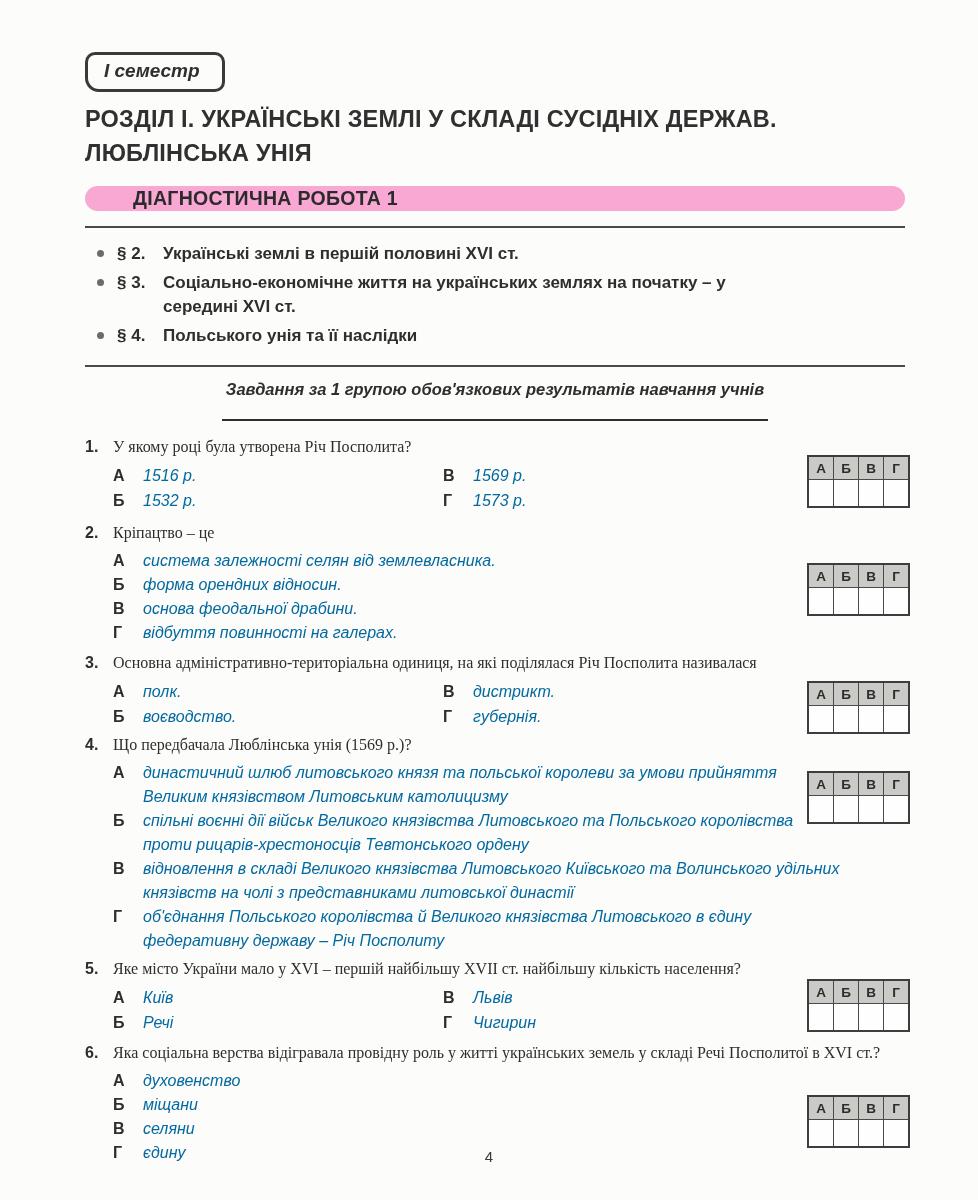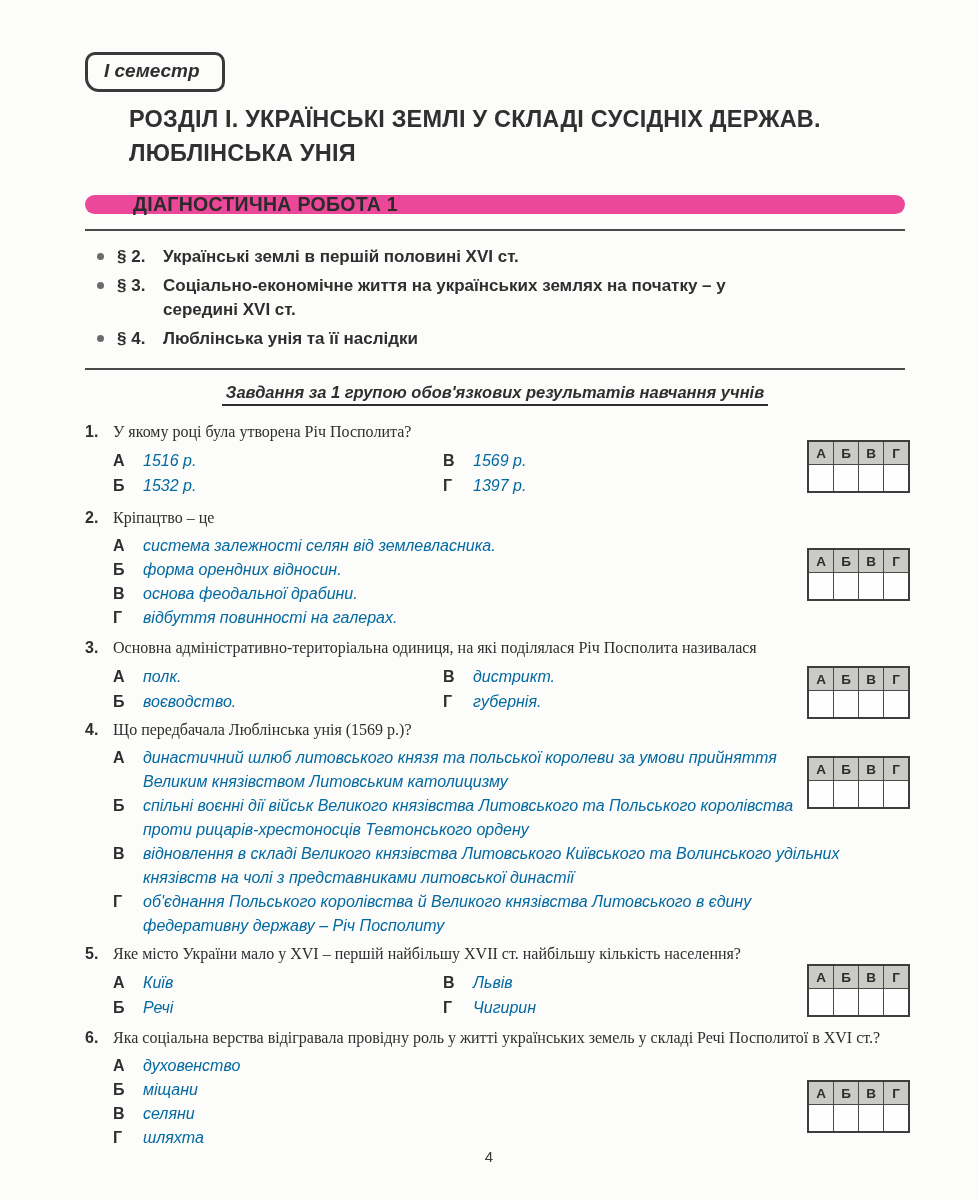--- a/index.html
+++ b/index.html
@@ -11,45 +11,45 @@
   .content { position:absolute; left:85px; top:0; width:820px; }
 
   
   .semester-box {
     display:inline-block; margin-top:52px; padding:5px 22px 7px 16px;
     border:3px solid #3a3a3a; border-radius:10px 10px 10px 14px;
     font-size:19px; font-weight:bold; font-style:italic; color:#2f2f2f;text-align:right;
   }
 
   
-  .chapter-title { margin-top:10px; font-size:23.5px; font-weight:bold; line-height:34px; letter-spacing:0.2px; color:#303030;margin-left:44px; }
+  .chapter-title { margin-top:10px; font-size:23.5px; font-weight:bold; line-height:34px; letter-spacing:0.2px; color:#303030; }
 
   
   .work-bar {
-    margin-top:25px; height:19px; background:#ec4899; border-radius:17px;
+    margin-top:16px; height:25px; background:#f9a8d4; border-radius:17px;
     display:flex; align-items:center; padding-left:48px; box-sizing:border-box;
     font-size:19.5px; font-weight:bold; letter-spacing:0.3px; color:#2b2b2b;
   }
 
   .rule { border:0; border-top:2px solid #4a4a4a; margin:0; }
   .rule-top { margin-top:15px; }
   .rule-bottom { margin-top:2px; }
 
   
   .syllabus { padding:9px 0 10px 12px; }
   .syll-item { display:flex; font-size:17px; font-weight:bold; line-height:24px; margin:5px 0; }
   .bullet { flex:none; width:7px; height:7px; border-radius:50%; background:#6b6b6b; margin:8px 13px 0 0; }
   .syll-par { flex:none; width:46px; }
   .syll-title { max-width:575px; }
 
   
   .section-heading {
     margin:13px auto 0; width:fit-content;
     font-size:16.5px; font-weight:bold; font-style:italic;
-    padding:0 4px 2px 4px; border-bottom:2px solid #2e2e2e;
+    padding:0 4px 20px 4px; border-bottom:2px solid #2e2e2e;
   }
 
   
   .question { position:relative; font-size:16px; }
   .q-head { display:flex; line-height:23px; }
   .q-num { flex:none; width:28px; font-weight:bold; }
   .q-text { max-width:792px;font-family:Liberation Serif, serif; }
   .q-options { margin-top:5px; padding-left:28px; }
   .option { display:flex; }
   .opt-letter { flex:none; width:30px; font-weight:bold; }
@@ -102,21 +102,21 @@
         <span class="syll-title">Українські землі в першій половині XVI ст.</span>
       </div>
       <div class="syll-item">
         <span class="bullet"></span>
         <span class="syll-par">§ 3.</span>
         <span class="syll-title">Соціально-економічне життя на українських землях на початку – у середині XVI ст.</span>
       </div>
       <div class="syll-item">
         <span class="bullet"></span>
         <span class="syll-par">§ 4.</span>
-        <span class="syll-title">Люблінська унія та її наслідки</span>
+        <span class="syll-title">Польського унія та її наслідки</span>
       </div>
     </div>
 
     <hr class="rule rule-bottom">
 
     <div class="section-heading">Завдання за 1 групою обов'язкових результатів навчання учнів</div>
 
     
     <div class="question mt-q1">
       <div class="q-head">
@@ -131,21 +131,21 @@
         <div class="option">
           <span class="opt-letter">В</span>
           <span class="opt-text">1569 р.</span>
         </div>
         <div class="option">
           <span class="opt-letter">Б</span>
           <span class="opt-text">1532 р.</span>
         </div>
         <div class="option">
           <span class="opt-letter">Г</span>
-          <span class="opt-text">1397 р.</span>
+          <span class="opt-text">1573 р.</span>
         </div>
       </div>
       <table class="answer-grid g1">
         <tbody>
             <tr>
           <th>А</th>
           <th>Б</th>
           <th>В</th>
           <th>Г</th>
         </tr>
@@ -341,21 +341,21 @@
         <div class="option">
           <span class="opt-letter">Б</span>
           <span class="opt-text">міщани</span>
         </div>
         <div class="option">
           <span class="opt-letter">В</span>
           <span class="opt-text">селяни</span>
         </div>
         <div class="option">
           <span class="opt-letter">Г</span>
-          <span class="opt-text">шляхта</span>
+          <span class="opt-text">єдину</span>
         </div>
       </div>
       <table class="answer-grid g6">
         <tbody>
             <tr>
           <th>А</th>
           <th>Б</th>
           <th>В</th>
           <th>Г</th>
         </tr>

